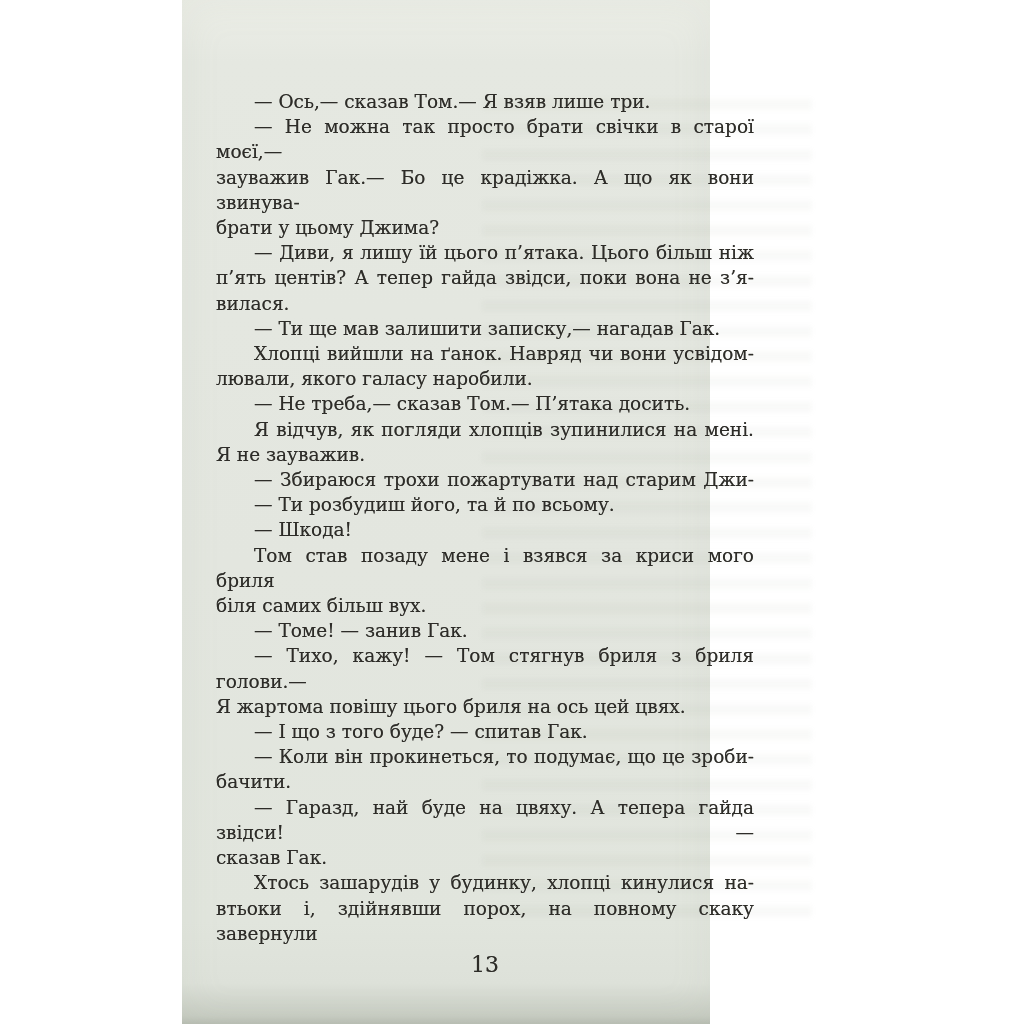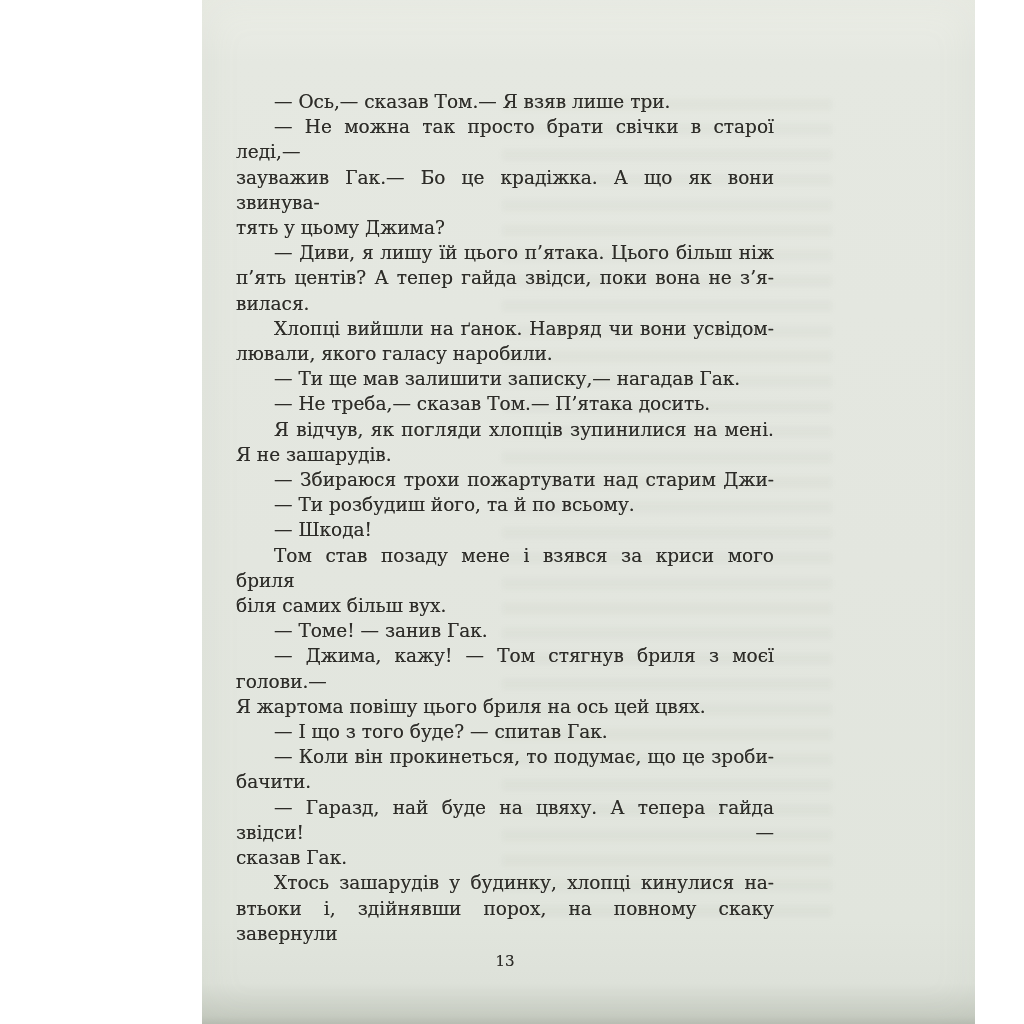--- a/index.html
+++ b/index.html
@@ -12,23 +12,23 @@
     font-family: "DejaVu Serif", serif;
   }
   .scan-bg {
     position: relative;
     width: 1024px;
     height: 1024px;
     background: #ffffff;
   }
   .book-page {
     position: absolute;
-    left: 202px;
+    left: 182px;
     top: 0;
-    width: 773px;
+    width: 528px;
     height: 1024px;
     background: linear-gradient(180deg,
       #eceee7 0%,
       #e5e8e1 6%,
       #e3e6df 55%,
       #e1e5dd 90%,
       #dde1d9 96%,
       #c8cdc3 99.2%,
       #b9beb4 100%);
     box-shadow: inset 0 0 40px rgba(160,168,152,0.10);
@@ -74,76 +74,76 @@
   .line.first {
     text-indent: 38px;
   }
   .page-number {
     position: absolute;
     left: 34px;
     top: 952px;
     width: 538px;
     text-align: center;
     color: #2d2c28;
-    font-size: 15px;
+    font-size: 22px;
     text-shadow: 0 0 0.5px rgba(45,44,40,0.55);
   }
 </style>
 </head>
 <body>
 
 <div class="scan-bg">
   <div class="book-page">
     <div class="bleed-overlay"></div>
     <div class="text-block">
         <div class="paragraph">
           <div class="line first">— Ось,— сказав Том.— Я взяв лише три.</div>
         </div>
         <div class="paragraph">
-          <div class="line first just">— Не можна так просто брати свічки в старої леді,—</div>
+          <div class="line first just">— Не можна так просто брати свічки в старої моєї,—</div>
           <div class="line just">зауважив Гак.— Бо це крадіжка. А що як вони звинува-</div>
-          <div class="line">тять у цьому Джима?</div>
+          <div class="line">брати у цьому Джима?</div>
         </div>
         <div class="paragraph">
           <div class="line first just">— Диви, я лишу їй цього п’ятака. Цього більш ніж</div>
           <div class="line just">п’ять центів? А тепер гайда звідси, поки вона не з’я-</div>
           <div class="line">вилася.</div>
         </div>
         <div class="paragraph">
+          <div class="line first">— Ти ще мав залишити записку,— нагадав Гак.</div>
+        </div>
+        <div class="paragraph">
           <div class="line first just">Хлопці вийшли на ґанок. Навряд чи вони усвідом-</div>
           <div class="line">лювали, якого галасу наробили.</div>
-        </div>
-        <div class="paragraph">
-          <div class="line first">— Ти ще мав залишити записку,— нагадав Гак.</div>
         </div>
         <div class="paragraph">
           <div class="line first">— Не треба,— сказав Том.— П’ятака досить.</div>
         </div>
         <div class="paragraph">
           <div class="line first just">Я відчув, як погляди хлопців зупинилися на мені.</div>
-          <div class="line">Я не зашарудів.</div>
+          <div class="line">Я не зауважив.</div>
         </div>
         <div class="paragraph">
           <div class="line first just">— Збираюся трохи пожартувати над старим Джи-</div>
         </div>
         <div class="paragraph">
           <div class="line first">— Ти розбудиш його, та й по всьому.</div>
         </div>
         <div class="paragraph">
           <div class="line first">— Шкода!</div>
         </div>
         <div class="paragraph">
           <div class="line first just">Том став позаду мене і взявся за криси мого бриля</div>
           <div class="line">біля самих більш вух.</div>
         </div>
         <div class="paragraph">
           <div class="line first">— Томе! — занив Гак.</div>
         </div>
         <div class="paragraph">
-          <div class="line first just">— Джима, кажу! — Том стягнув бриля з моєї голови.—</div>
+          <div class="line first just">— Тихо, кажу! — Том стягнув бриля з бриля голови.—</div>
           <div class="line">Я жартома повішу цього бриля на ось цей цвях.</div>
         </div>
         <div class="paragraph">
           <div class="line first">— І що з того буде? — спитав Гак.</div>
         </div>
         <div class="paragraph">
           <div class="line first just">— Коли він прокинеться, то подумає, що це зроби-</div>
           <div class="line">бачити.</div>
         </div>
         <div class="paragraph">

